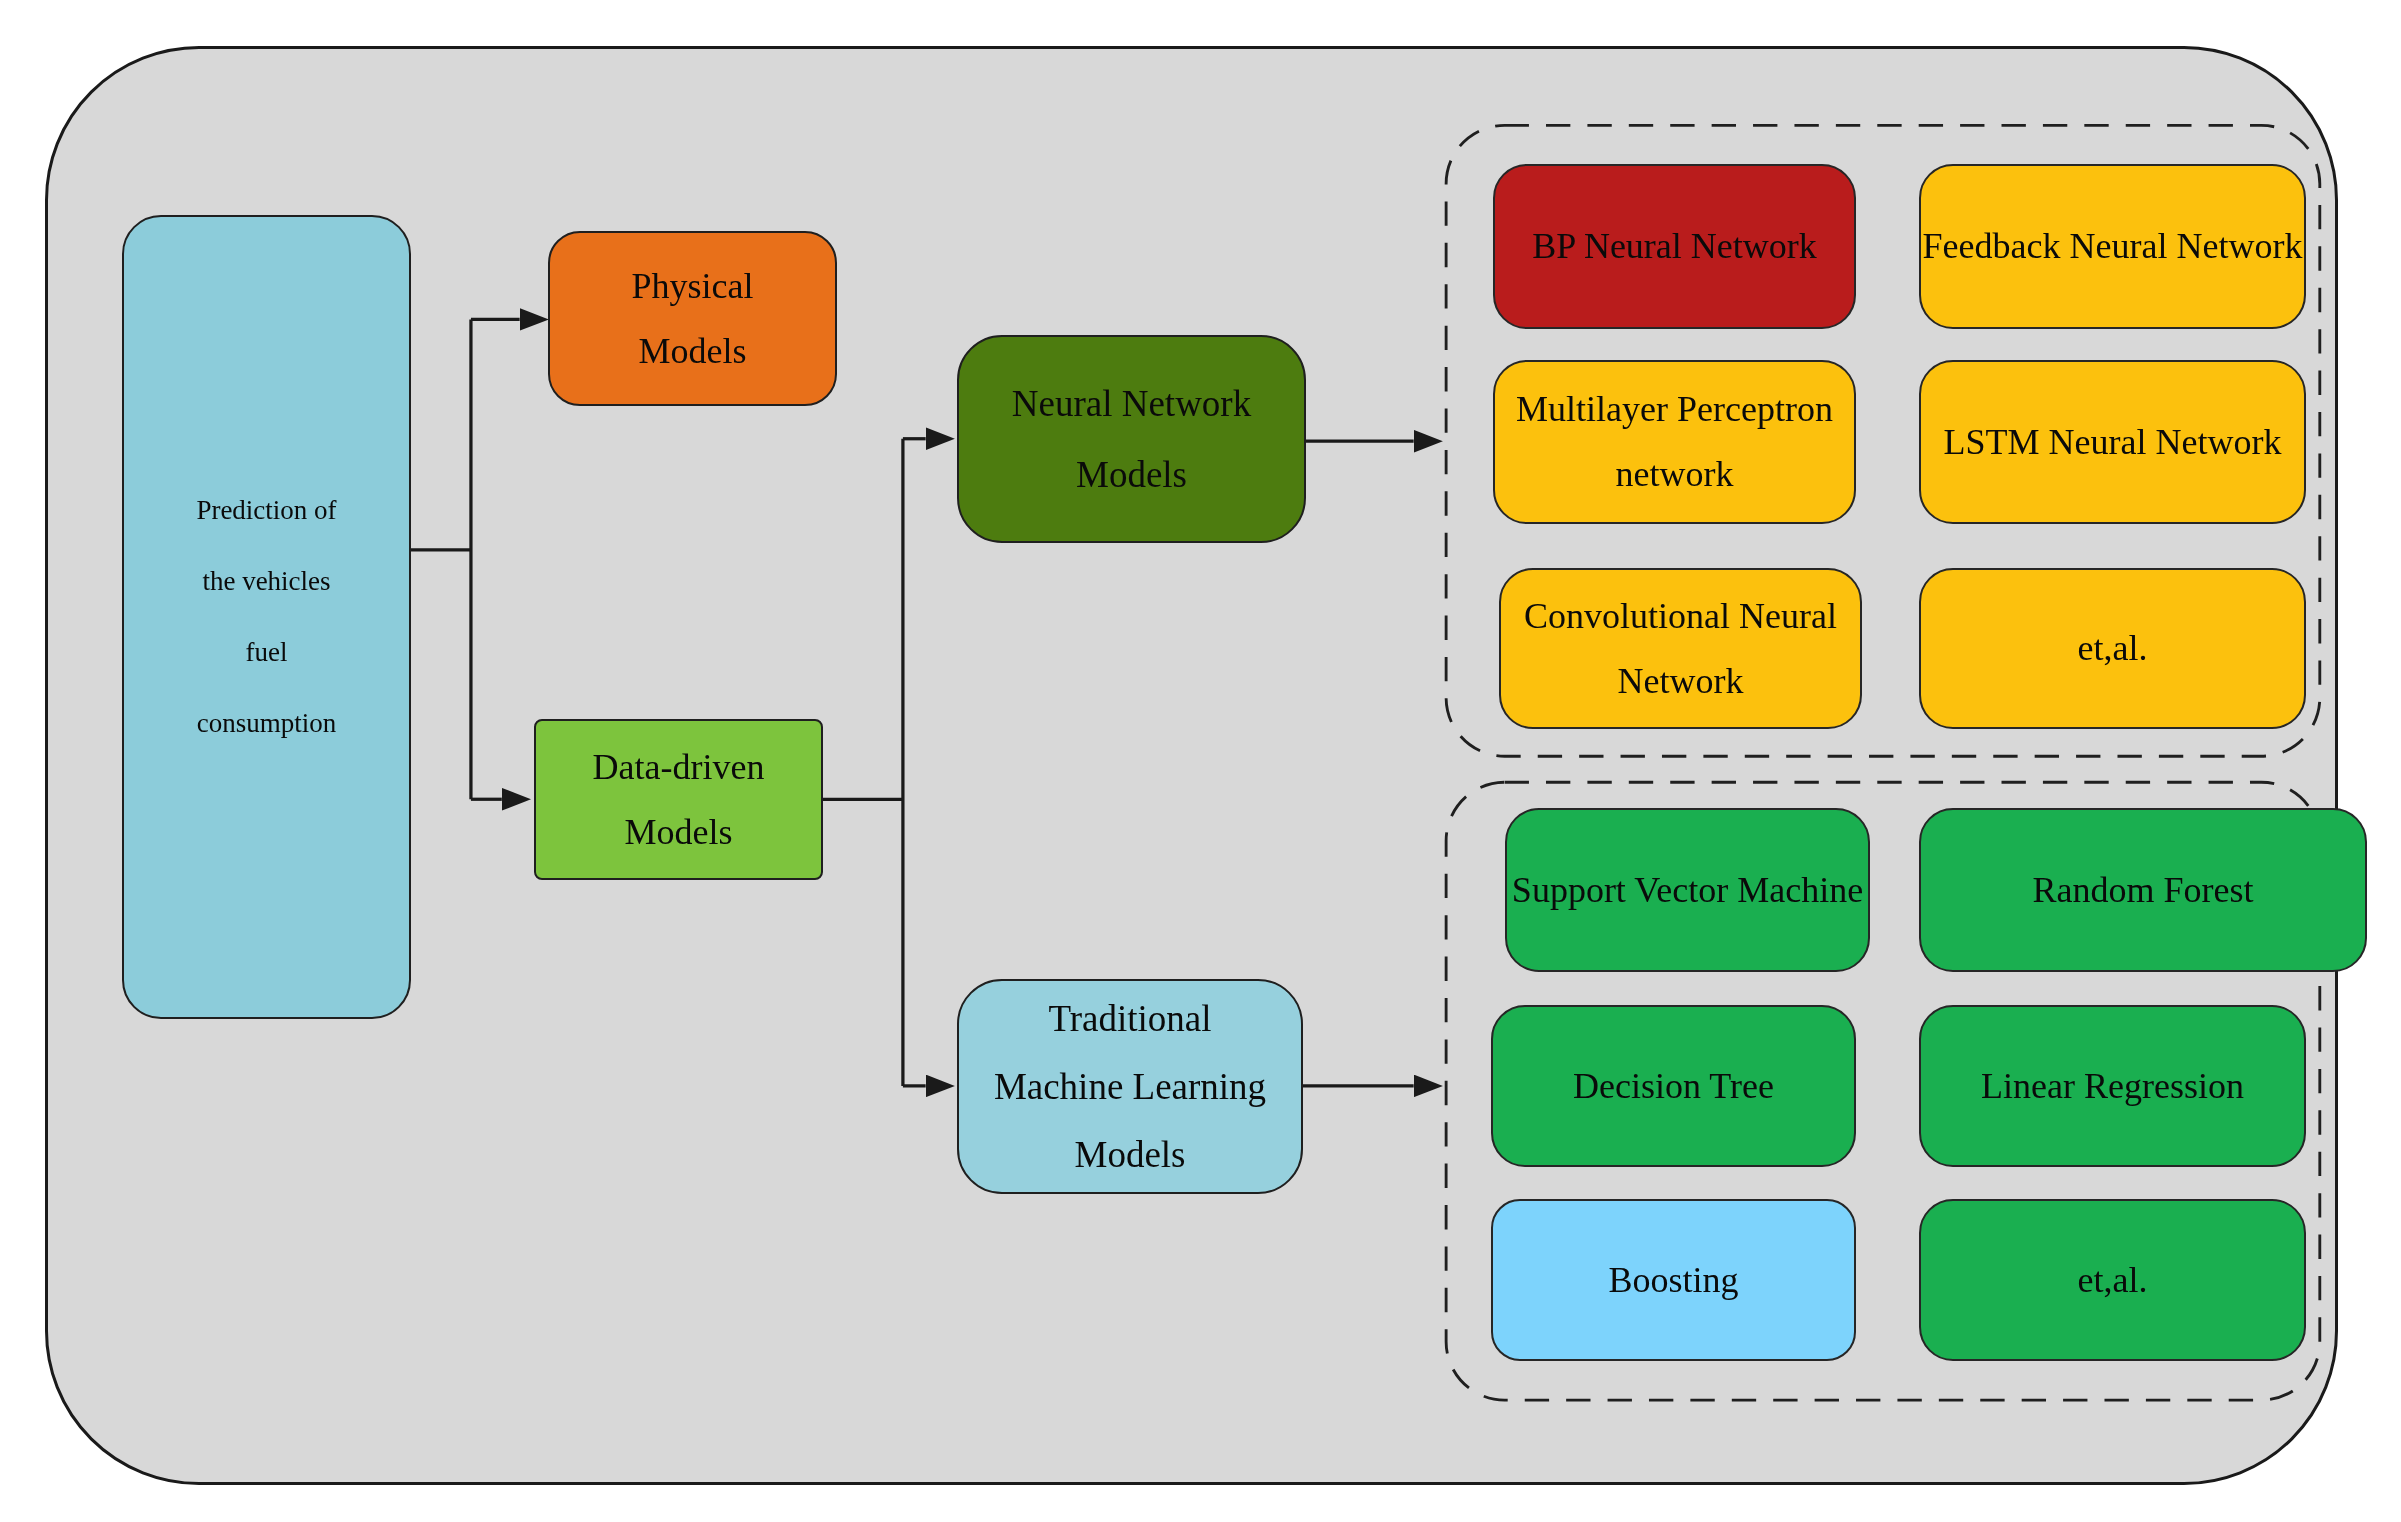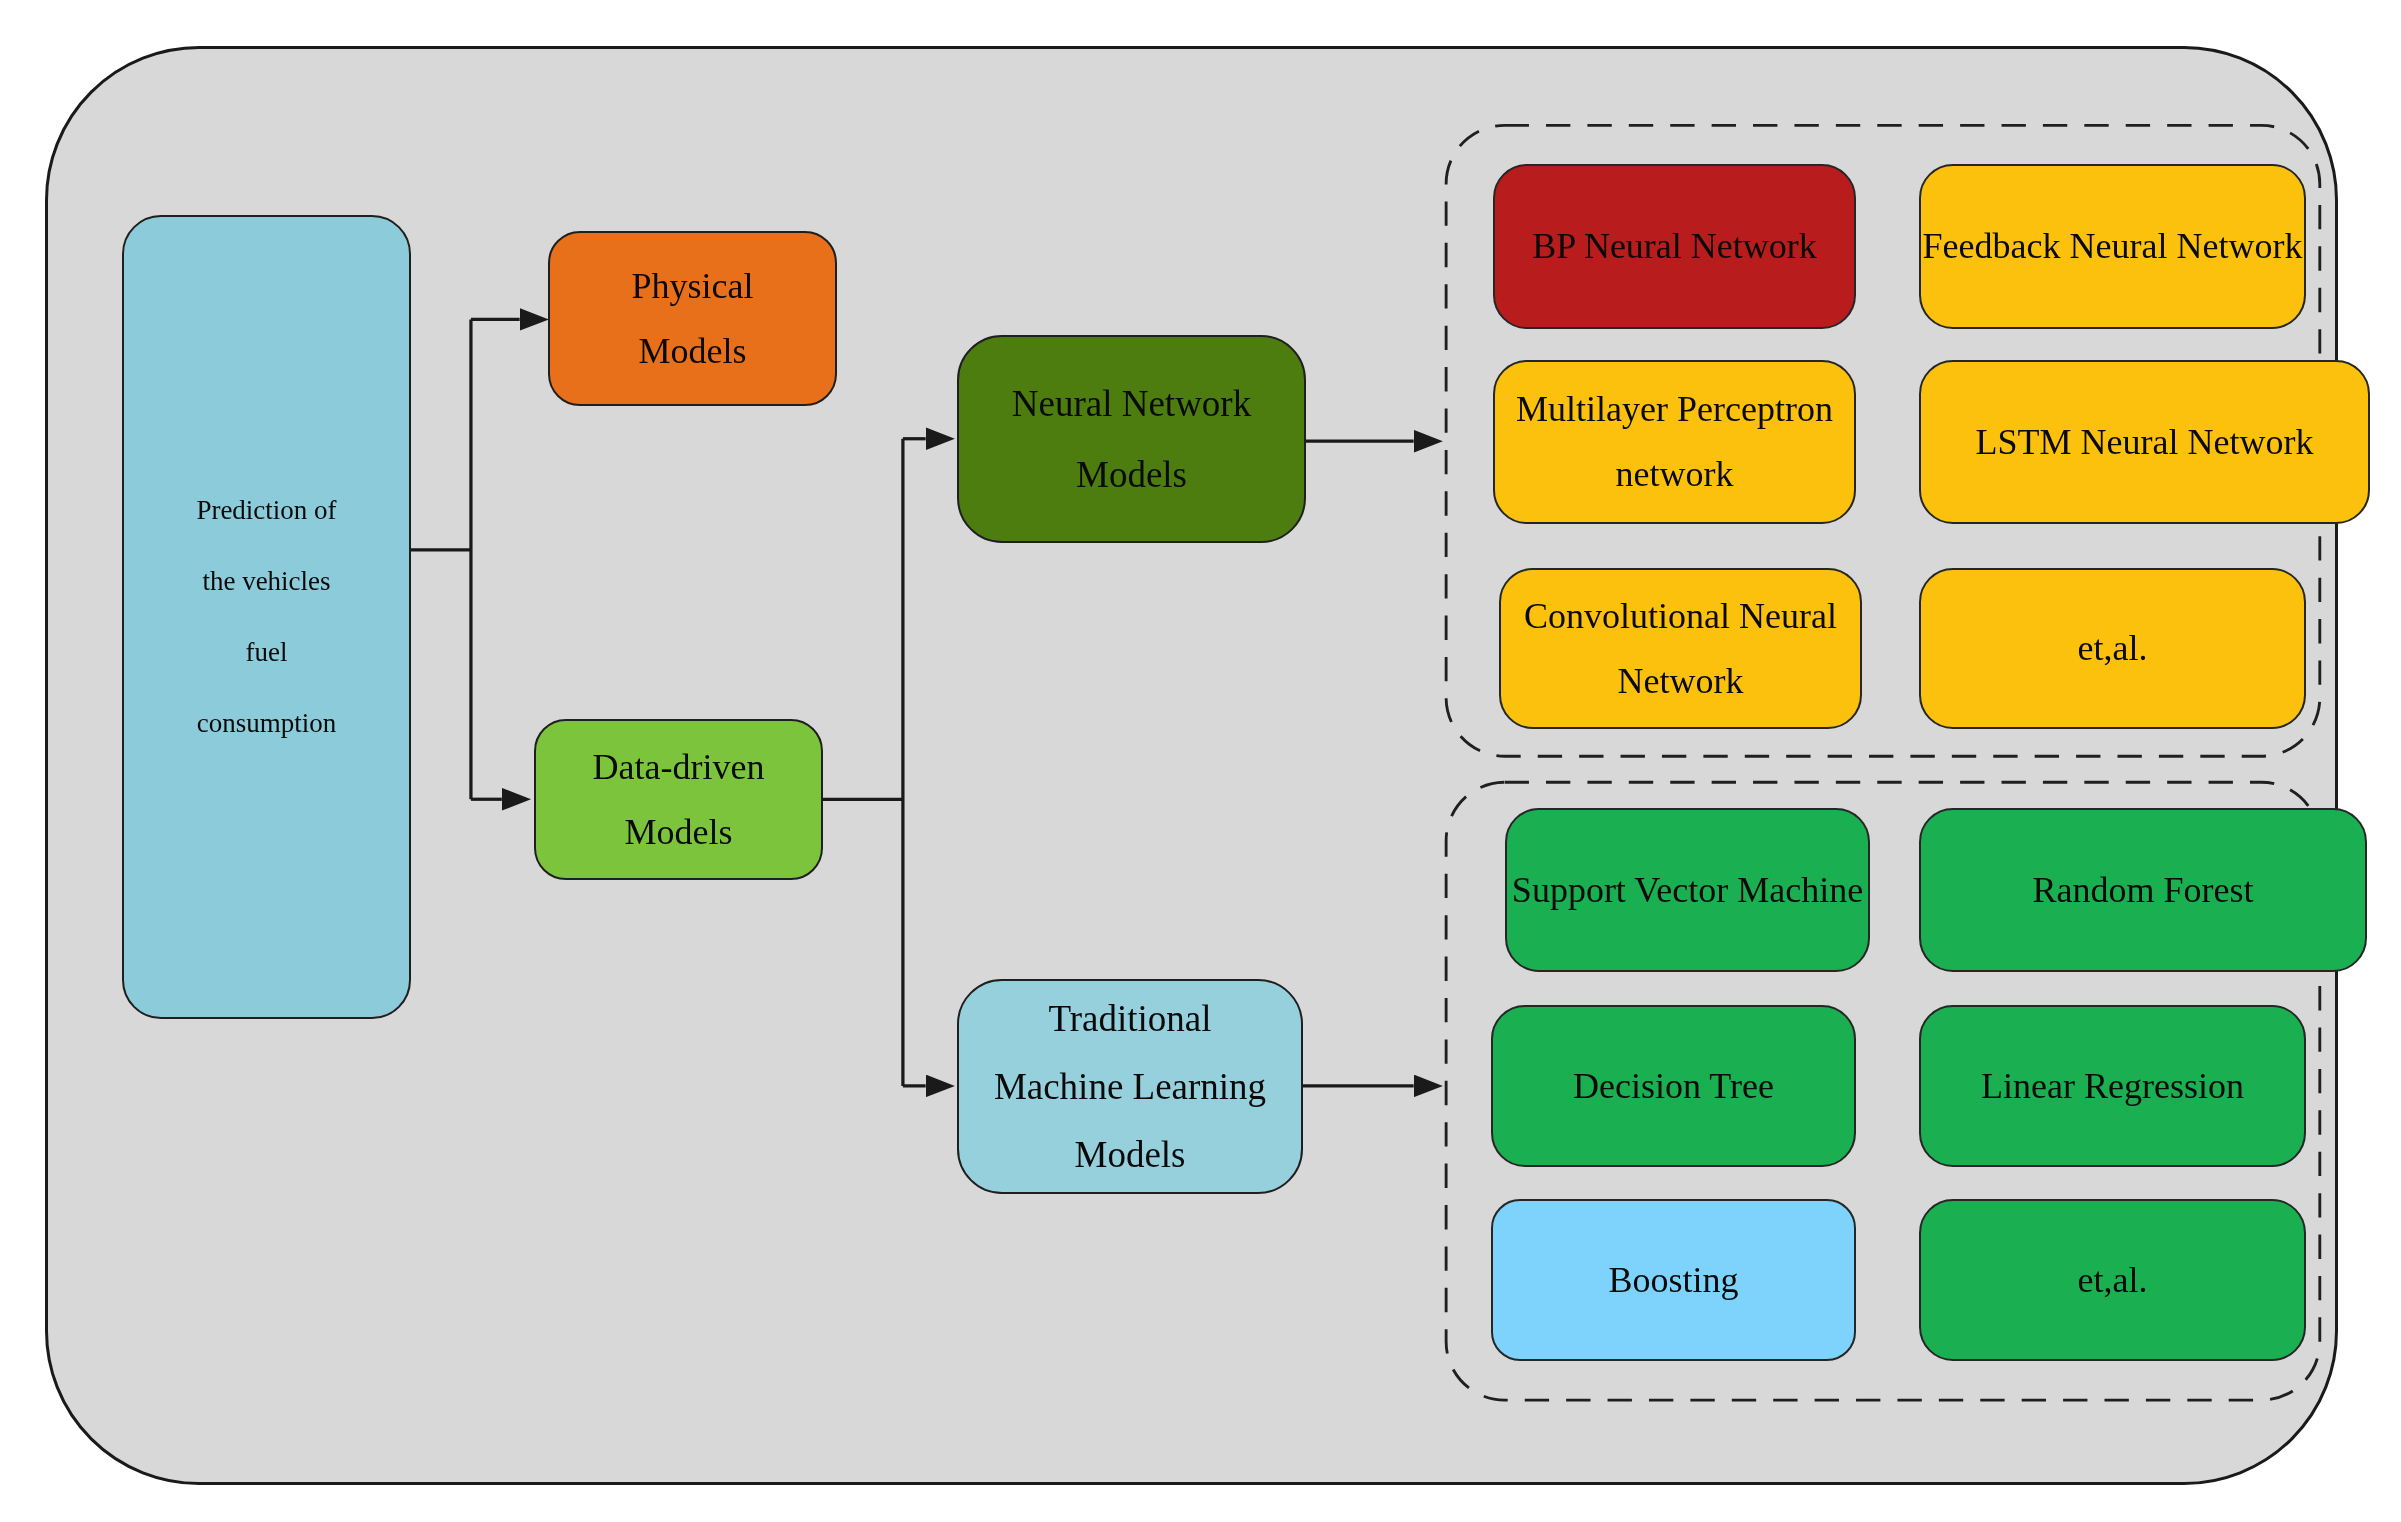--- a/index.html
+++ b/index.html
@@ -16,37 +16,37 @@
   #overlay{position:absolute;left:0;top:0;width:2401px;height:1523px;}
   .node{
     position:absolute;display:flex;align-items:center;justify-content:center;
     border:2.4px solid #1f1f1f;box-sizing:border-box;color:#0a0a0a;
     text-align:center;
   }
   .node .lbl{white-space:pre-line;display:block;}
   
   .n-root{left:122px;top:215px;width:289px;height:804px;border-radius:39px;font-size:27px;line-height:71px;}
   .n-physical{left:548px;top:231px;width:289px;height:175px;border-radius:32px;font-size:36px;line-height:65px;}
-  .n-data{left:534px;top:719px;width:289px;height:161px;border-radius:32px;font-size:36px;line-height:65px;}
+  .n-data{left:534px;top:719px;width:289px;height:161px;border-radius:8px;font-size:36px;line-height:65px;}
   .n-neural{left:957px;top:335px;width:349px;height:208px;border-radius:45px;font-size:37px;line-height:71px;}
   .n-trad{left:957px;top:979px;width:346px;height:215px;border-radius:45px;font-size:37px;line-height:68px;}
   
   .group{position:absolute;}
   .g-neural{left:1446px;top:124px;width:875px;height:633px;}
   .g-ml{left:1446px;top:781px;width:875px;height:620px;}
   .item{
     position:absolute;display:flex;align-items:center;justify-content:center;
     border:2.4px solid #262626;box-sizing:border-box;border-radius:34px;
     font-size:36px;line-height:65px;color:#0a0a0a;text-align:center;
   }
   
   .g1-i0{left:47px;top:40px;width:363px;height:165px;}
   .g1-i1{left:473px;top:40px;width:387px;height:165px;}
   .g1-i2{left:47px;top:236px;width:363px;height:164px;}
-  .g1-i3{left:473px;top:236px;width:451px;height:164px;}
+  .g1-i3{left:473px;top:236px;width:387px;height:164px;}
   .g1-i4{left:53px;top:444px;width:363px;height:161px;}
   .g1-i5{left:473px;top:444px;width:387px;height:161px;}
   
   .g2-i0{left:59px;top:27px;width:365px;height:164px;}
   .g2-i1{left:473px;top:27px;width:448px;height:164px;}
   .g2-i2{left:45px;top:224px;width:365px;height:162px;}
   .g2-i3{left:473px;top:224px;width:387px;height:162px;}
   .g2-i4{left:45px;top:418px;width:365px;height:162px;}
   .g2-i5{left:473px;top:418px;width:387px;height:162px;}
   .conn{stroke:#1a1a1a;stroke-width:4;fill:none;}

